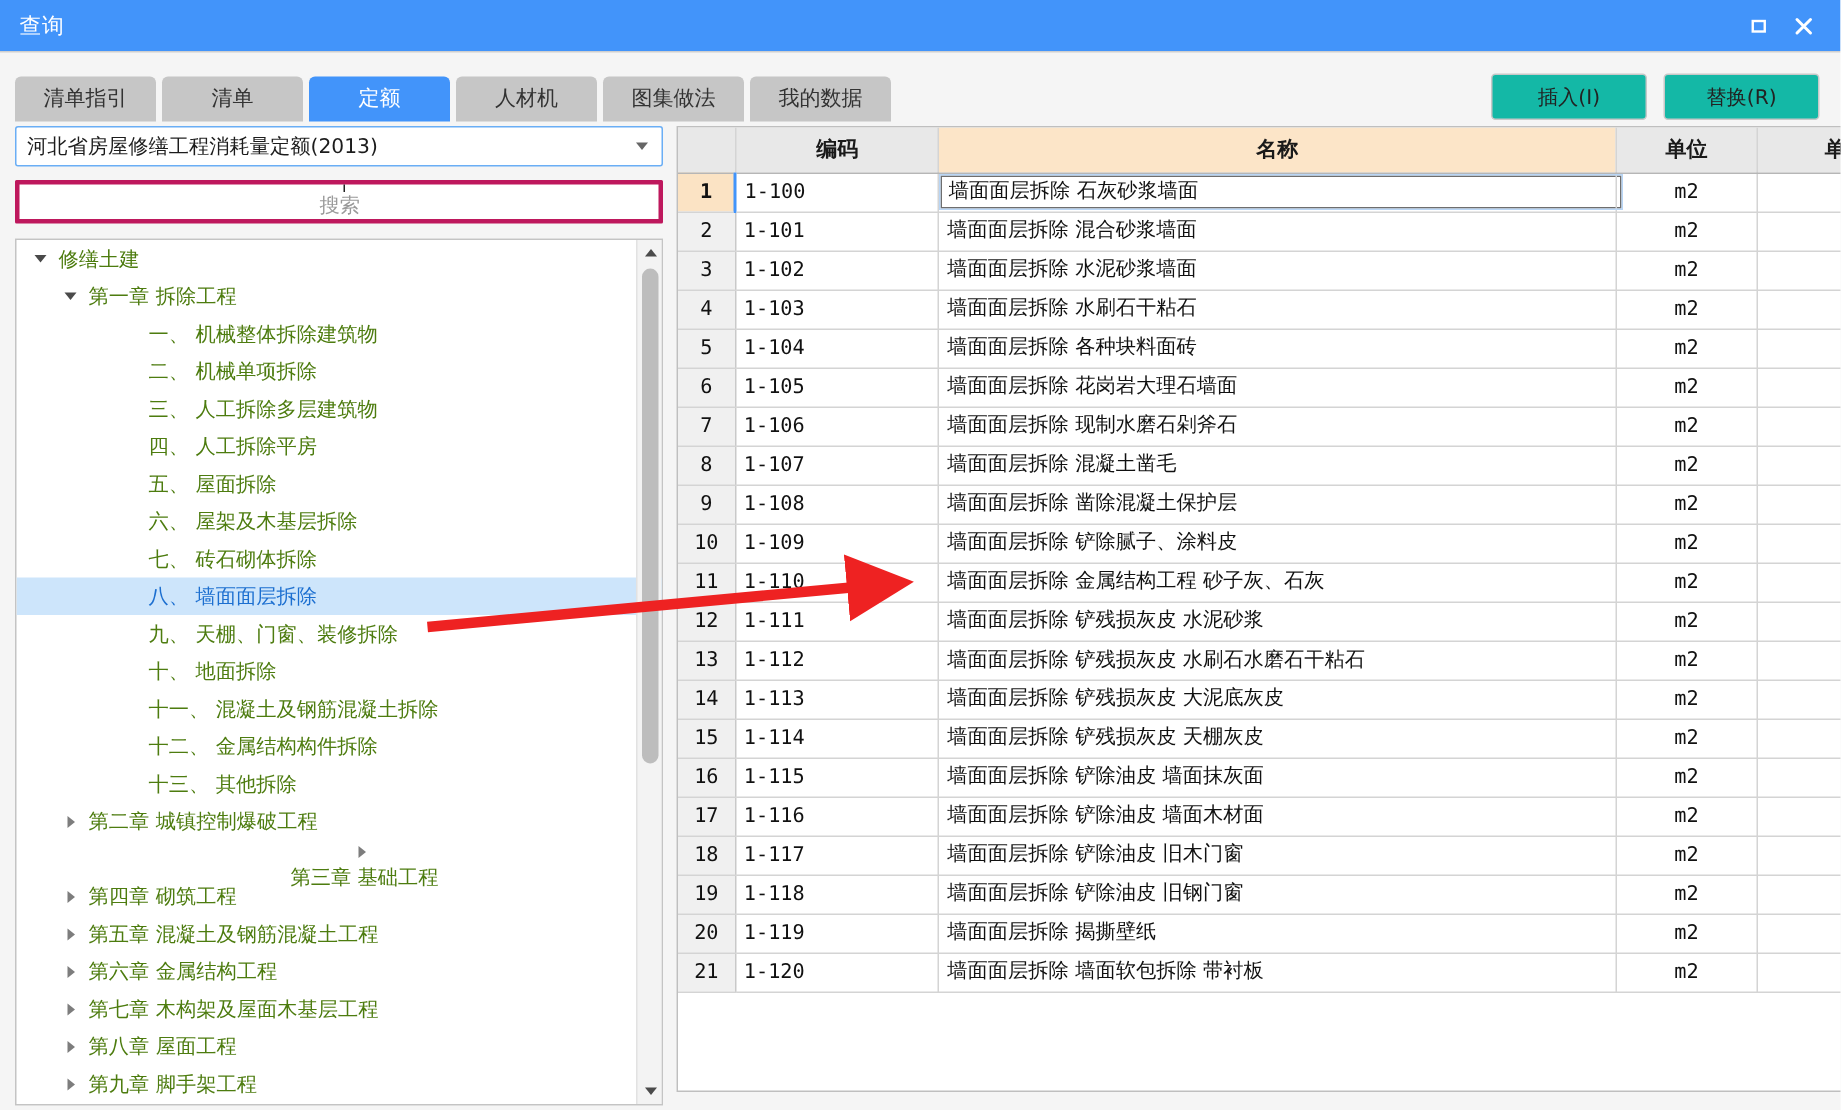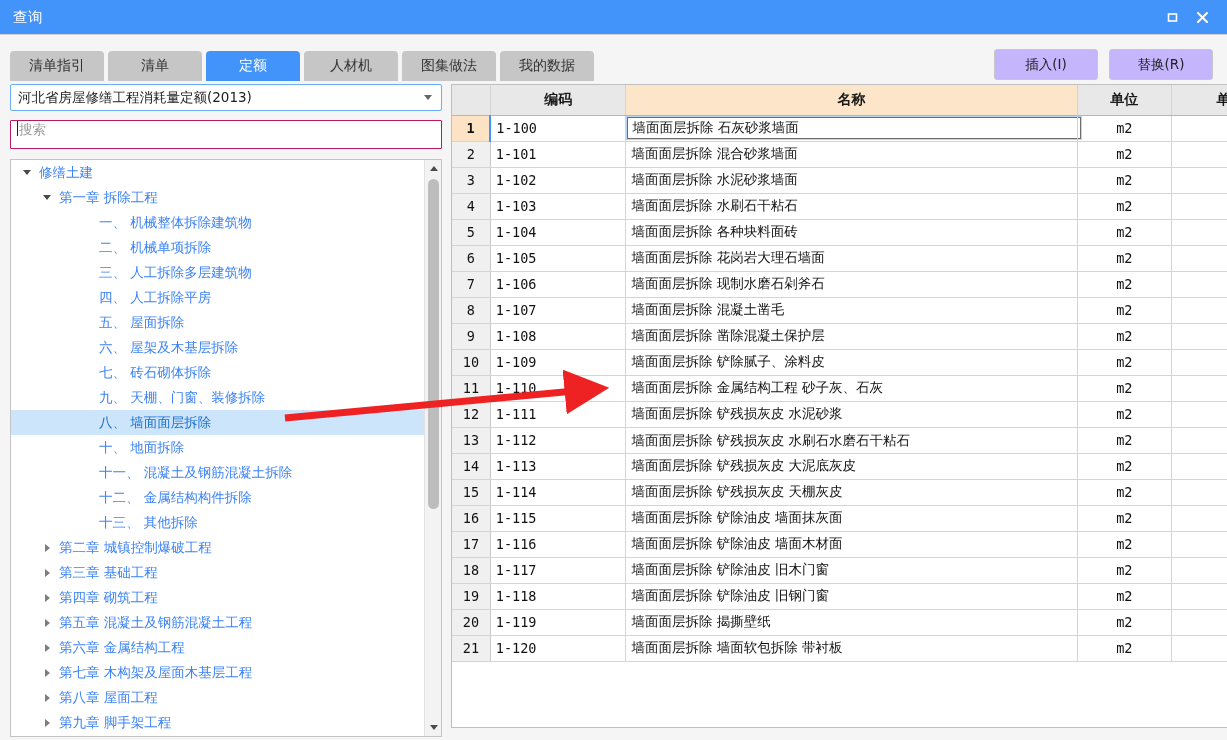--- a/index.html
+++ b/index.html
@@ -54,21 +54,21 @@
     font-size: 14px; cursor: default;
   }
   .tab.active { background: #4294fa; color: #ffffff; }
 
   
   .topbtns {
     position: absolute; right: 14px; top: 14px; display: flex; gap: 11px;
   }
   .tbtn {
     width: 104px; height: 31px;
-    background: #c4b5fd; border: 1px solid #c8c8c8; border-radius: 3px;
+    background: #14b8a6; border: 1px solid #c8c8c8; border-radius: 3px;
     display: flex; align-items: center; justify-content: center;
     font-size: 13.5px; color: #222222; cursor: default;
   }
 
   
   .content {
     position: absolute; left: 0; top: 49px; width: 1227px; height: 657px;
     background: #f5f5f5;
   }
 
@@ -86,40 +86,40 @@
     white-space: nowrap; overflow: hidden;
   }
   .combo .carrow {
     margin-left: auto; margin-right: 9px;
     width: 0; height: 0;
     border-left: 4.5px solid transparent; border-right: 4.5px solid transparent;
     border-top: 5px solid #666666;
   }
   .searchbox {
     position: absolute; left: 0; top: 36px; width: 432px; height: 29px;
-    background: #ffffff; border: 1px solid #be185d; border-radius: 1px;
-    display: flex; align-items: flex-start;
+    background: #ffffff; border: 3px solid #be185d; border-radius: 1px;
+    display: flex; align-items: center; flex-direction: column;
   }
   .searchbox .caret {
     width: 1px; height: 15px; background: #222222; margin-left: 6px;
   }
   .searchbox .ph {
     font-size: 13.5px; color: #9a9a9a; margin-left: 1px;
   }
 
   
   .treewrap {
     position: absolute; left: 0; top: 75px; width: 432px; height: 578px;
     background: #ffffff; border: 1px solid #c4c4c4;
     overflow: hidden;
   }
   .treeinner { position: relative; width: 432px; }
   .tnode {
     height: 25px; display: flex; align-items: center;
-    white-space: nowrap; font-size: 13.5px; color: #3b82f6;
+    white-space: nowrap; font-size: 13.5px; color: #4d7c0f;
   }
   .tnode.sel { background: #cde5fb; color: #1c6fd0; }
   .tnode .tw {
     width: 16px; height: 25px; display: flex; align-items: center; justify-content: center;
     flex: 0 0 16px;
   }
   .tri-down {
     width: 0; height: 0;
     border-left: 4.5px solid transparent; border-right: 4.5px solid transparent;
     border-top: 5px solid #4a4a4a;
@@ -304,28 +304,28 @@
                 <span class="tlabel">五、 屋面拆除</span>
               </div>
               <div class="tnode" style="padding-left: 68px;">
                 <span class="tw"></span>
                 <span class="tlabel">六、 屋架及木基层拆除</span>
               </div>
               <div class="tnode" style="padding-left: 68px;">
                 <span class="tw"></span>
                 <span class="tlabel">七、 砖石砌体拆除</span>
               </div>
+              <div class="tnode sel" style="padding-left: 68px;">
+                <span class="tw"></span>
+                <span class="tlabel">八、 墙面面层拆除</span>
+              </div>
               <div class="tnode" style="padding-left: 68px;">
                 <span class="tw"></span>
                 <span class="tlabel">九、 天棚、门窗、装修拆除</span>
               </div>
-              <div class="tnode sel" style="padding-left: 68px;">
-                <span class="tw"></span>
-                <span class="tlabel">八、 墙面面层拆除</span>
-              </div>
               <div class="tnode" style="padding-left: 68px;">
                 <span class="tw"></span>
                 <span class="tlabel">十、 地面拆除</span>
               </div>
               <div class="tnode" style="padding-left: 68px;">
                 <span class="tw"></span>
                 <span class="tlabel">十一、 混凝土及钢筋混凝土拆除</span>
               </div>
               <div class="tnode" style="padding-left: 68px;">
                 <span class="tw"></span>
@@ -334,21 +334,21 @@
               <div class="tnode" style="padding-left: 68px;">
                 <span class="tw"></span>
                 <span class="tlabel">十三、 其他拆除</span>
               </div>
               <div class="tnode" style="padding-left: 28px;">
                 <span class="tw">
                   <span class="tri-right"></span>
                 </span>
                 <span class="tlabel">第二章 城镇控制爆破工程</span>
               </div>
-              <div class="tnode" style="padding-left: 28px;">
+              <div class="tnode" style="padding-left: 28px; flex-direction: column;">
                 <span class="tw">
                   <span class="tri-right"></span>
                 </span>
                 <span class="tlabel">第三章 基础工程</span>
               </div>
               <div class="tnode" style="padding-left: 28px;">
                 <span class="tw">
                   <span class="tri-right"></span>
                 </span>
                 <span class="tlabel">第四章 砌筑工程</span>

